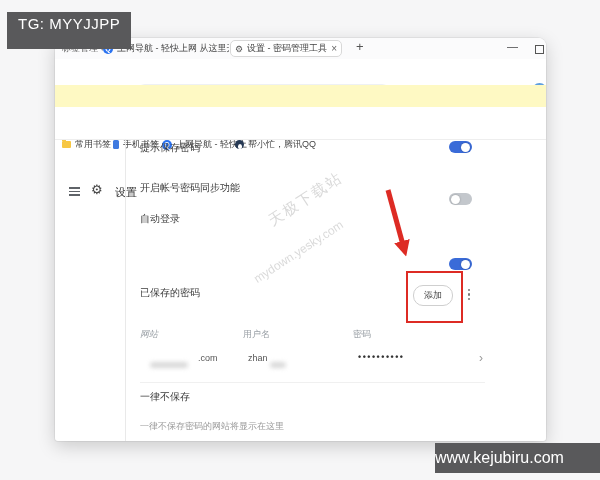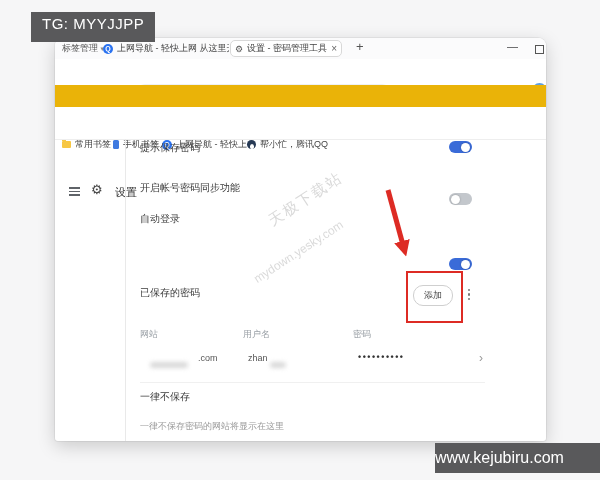--- a/index.html
+++ b/index.html
@@ -1,22 +1,22 @@
 <!DOCTYPE html>
 <html><head>
 <meta charset="utf-8">
 <style>
   html,body{margin:0;padding:0;}
   .stage{position:relative;width:600px;height:480px;background:#f6f6f7;overflow:hidden;
          font-family:"Liberation Sans",sans-serif;color:#3c3c3c;}
   .abs{position:absolute;}
 
   
-  .tg-badge{left:7px;top:12px;height:30px;padding:0 11px;background:#59595b;color:#fff;
-            font-size:15px;line-height:23px;letter-spacing:.5px;z-index:30;margin-left:24px;}
+  .tg-badge{left:7px;top:12px;height:37px;padding:0 11px;background:#59595b;color:#fff;
+            font-size:15px;line-height:23px;letter-spacing:.5px;z-index:30;}
   .site-badge{left:435px;top:443px;width:165px;height:30px;background:#59595b;color:#fff;
               font-size:16px;line-height:30px;text-align:left;z-index:30;}
 
   
   .bwin{left:55px;top:38px;width:491px;height:403px;background:#fff;border-radius:8px 8px 3px 3px;
         box-shadow:0 5px 18px rgba(0,0,0,.18),0 0 0 1px rgba(0,0,0,.05);overflow:hidden;}
 
   
   .tabstrip{left:0;top:0;width:491px;height:21px;background:#fbfbfc;}
   .tabmgr{left:7px;top:0;height:21px;line-height:21px;font-size:9px;color:#555;}
@@ -38,21 +38,21 @@
   .urlpill{left:81px;top:25px;width:255px;height:18px;background:#eef1f4;border-radius:9px;
            display:flex;align-items:center;gap:5px;padding:0 8px;box-sizing:border-box;}
   .urltext{font-size:9.5px;color:#333;white-space:nowrap;}
   .sep{left:408px;top:27px;width:1px;height:13px;background:#ddd;}
   .hamb{display:flex;flex-direction:column;gap:2px;}
   .hamb i{display:block;width:9px;height:1.4px;background:#5f6368;}
   .avatar{width:11px;height:11px;border-radius:50%;background:#3c3a33;}
   .bluedot{width:15px;height:15px;border-radius:50%;background:#5e9fe0;}
 
   
-  .bookbar{left:0;top:47px;width:515px;height:22px;background:#eab308;border-bottom:1px solid #ececec;}
+  .bookbar{left:0;top:47px;width:515px;height:22px;background:#fef9c3;border-bottom:1px solid #ececec;}
   .bm{top:53px;display:flex;align-items:center;gap:4px;font-size:9px;color:#444;}
   .ic-folder{width:9px;height:7px;background:#f7c744;border-radius:1px;position:relative;}
   .ic-folder:before{content:"";position:absolute;top:-2px;left:0;width:4px;height:2px;background:#f7c744;border-radius:1px 1px 0 0;}
   .ic-phone{width:6px;height:9px;background:#3f7ae0;border-radius:1.5px;}
   .ic-penguin{width:9px;height:9px;border-radius:50%;background:#273a55;position:relative;}
   .ic-penguin:before{content:"";position:absolute;left:2.5px;top:3.5px;width:4px;height:5px;background:#fff;border-radius:50% 50% 40% 40%;}
 
   
   .pagehead{left:0;top:69px;width:491px;height:32px;background:#fff;border-bottom:1px solid #eee;}
   .pagetitle{left:60px;top:78px;font-size:11px;color:#333;}
@@ -163,21 +163,21 @@
         <span>常用书签</span>
       </div>
       <div class="abs bm" style="left:58px;">
         <span class="ic-phone"></span>
         <span>手机书签</span>
       </div>
       <div class="abs bm" style="left:107px;">
         <span class="qlogo">Q</span>
         <span>上网导航 - 轻快上</span>
       </div>
-      <div class="abs bm" style="left:192px;">
+      <div class="abs bm" style="left:180px;">
         <span class="ic-penguin"></span>
         <span>帮小忙，腾讯QQ</span>
       </div>
     </div>
 
     <div class="abs pagehead">
       <div class="abs hamb" style="left:14px;top:80px;">
           <i style="width:11px;height:1.6px"></i>
           <i style="width:11px;height:1.6px"></i>
           <i style="width:11px;height:1.6px"></i>
@@ -207,21 +207,21 @@
 
     <div class="abs lbl" style="left:85px;top:248px;">已保存的密码</div>
     <div class="abs addbtn">添加</div>
     <div class="abs redrect"></div>
     <div class="abs dots3">
         <i></i>
         <i></i>
         <i></i>
       </div>
 
-    <div class="abs colhead" style="left:85px;top:290px;">网站</div>
+    <div class="abs colhead" style="left:85px;top:290px;font-style:italic;">网站</div>
     <div class="abs colhead" style="left:188px;top:290px;">用户名</div>
     <div class="abs colhead" style="left:298px;top:290px;">密码</div>
 
     <div class="abs" style="left:85px;top:313px;width:352px;height:16px;">
       <span class="abs" style="left:10px;top:4px;"><span class="smudge"></span></span>
       <span class="abs cell" style="left:58px;top:2px;">.com</span>
       <span class="abs cell" style="left:108px;top:2px;">zhan</span>
       <span class="abs" style="left:130px;top:4px;"><span class="smudge small"></span></span>
       <span class="abs cell" style="left:218px;top:1px;font-weight:bold;letter-spacing:1.5px;color:#333;">••••••••••</span>
       <span class="abs chev" style="left:339px;top:0;">›</span>

